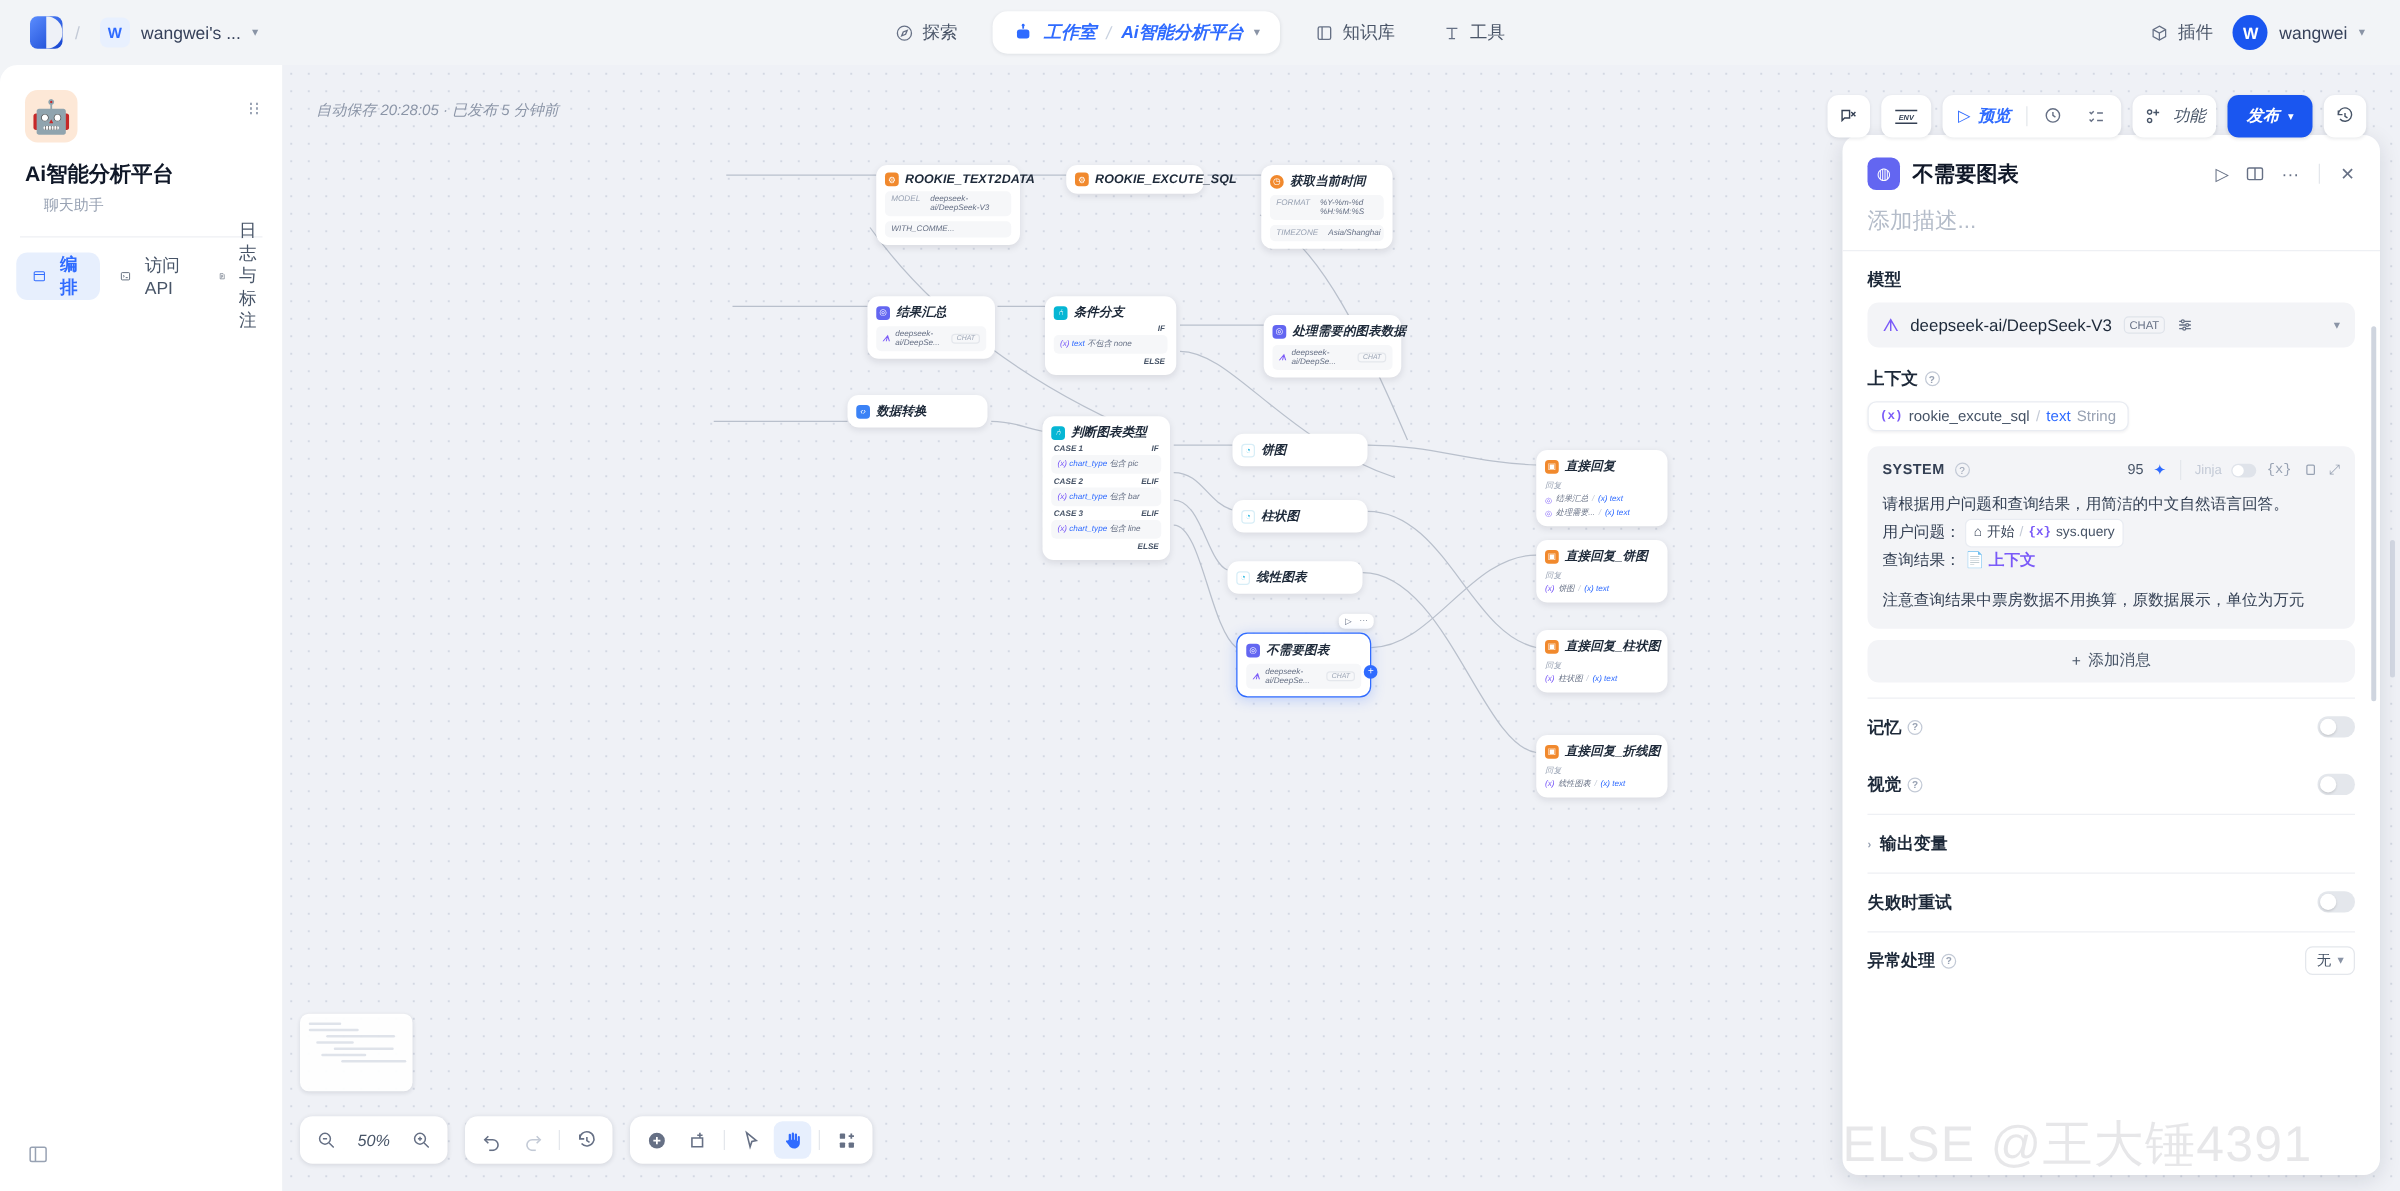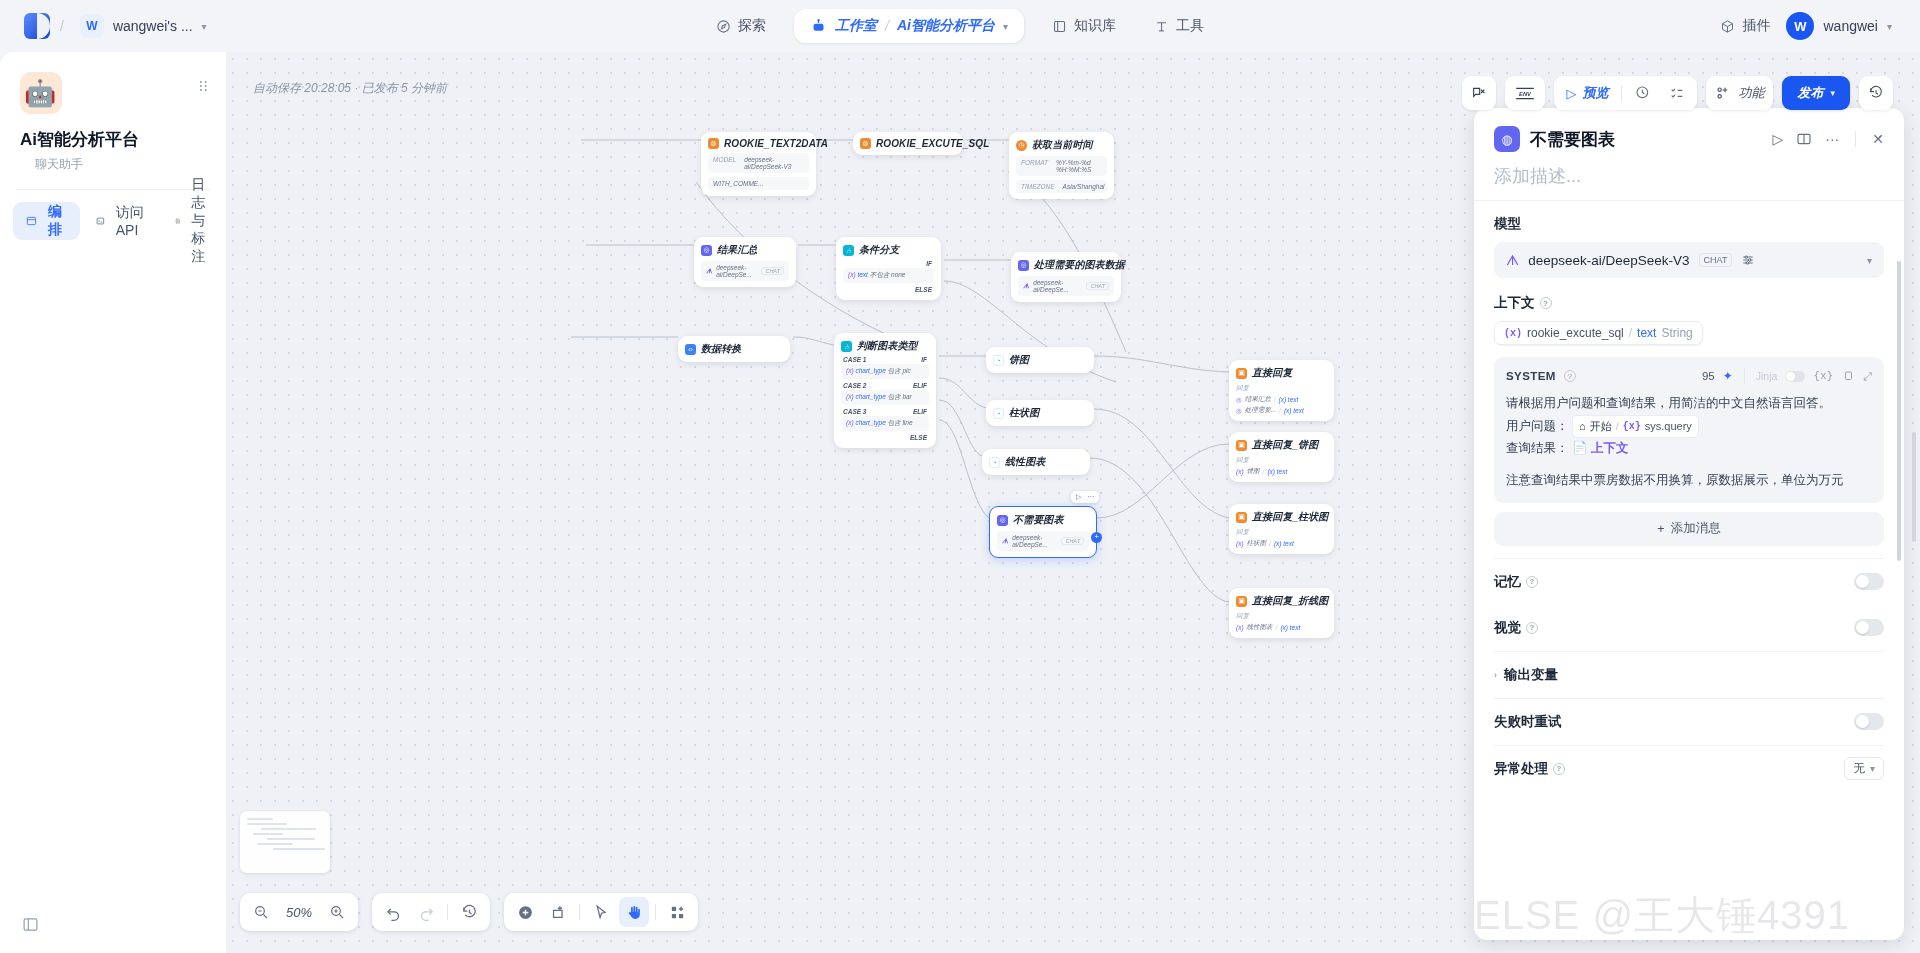--- a/index.html
+++ b/index.html
@@ -483,21 +483,21 @@
       <span class="nicon purple">◎</span>
       <span class="ntitle">处理需要的图表数据</span>
     </div>
     <div class="nchip">
       <span class="vtag">ᗑ</span>
       <span>deepseek-ai/DeepSe...</span>
       <span class="chat-badge">CHAT</span>
     </div>
   </div>
 
-  <div class="node" style="left:452px;top:284px;width:112px">
+  <div class="node" style="left:452px;top:264px;width:112px">
     <div class="node-head">
       <span class="nicon blue">‹›</span>
       <span class="ntitle">数据转换</span>
     </div>
   </div>
 
   <div class="node" style="left:608px;top:281px;width:102px">
     <div class="node-head">
       <span class="nicon teal">⑃</span>
       <span class="ntitle">判断图表类型</span>

